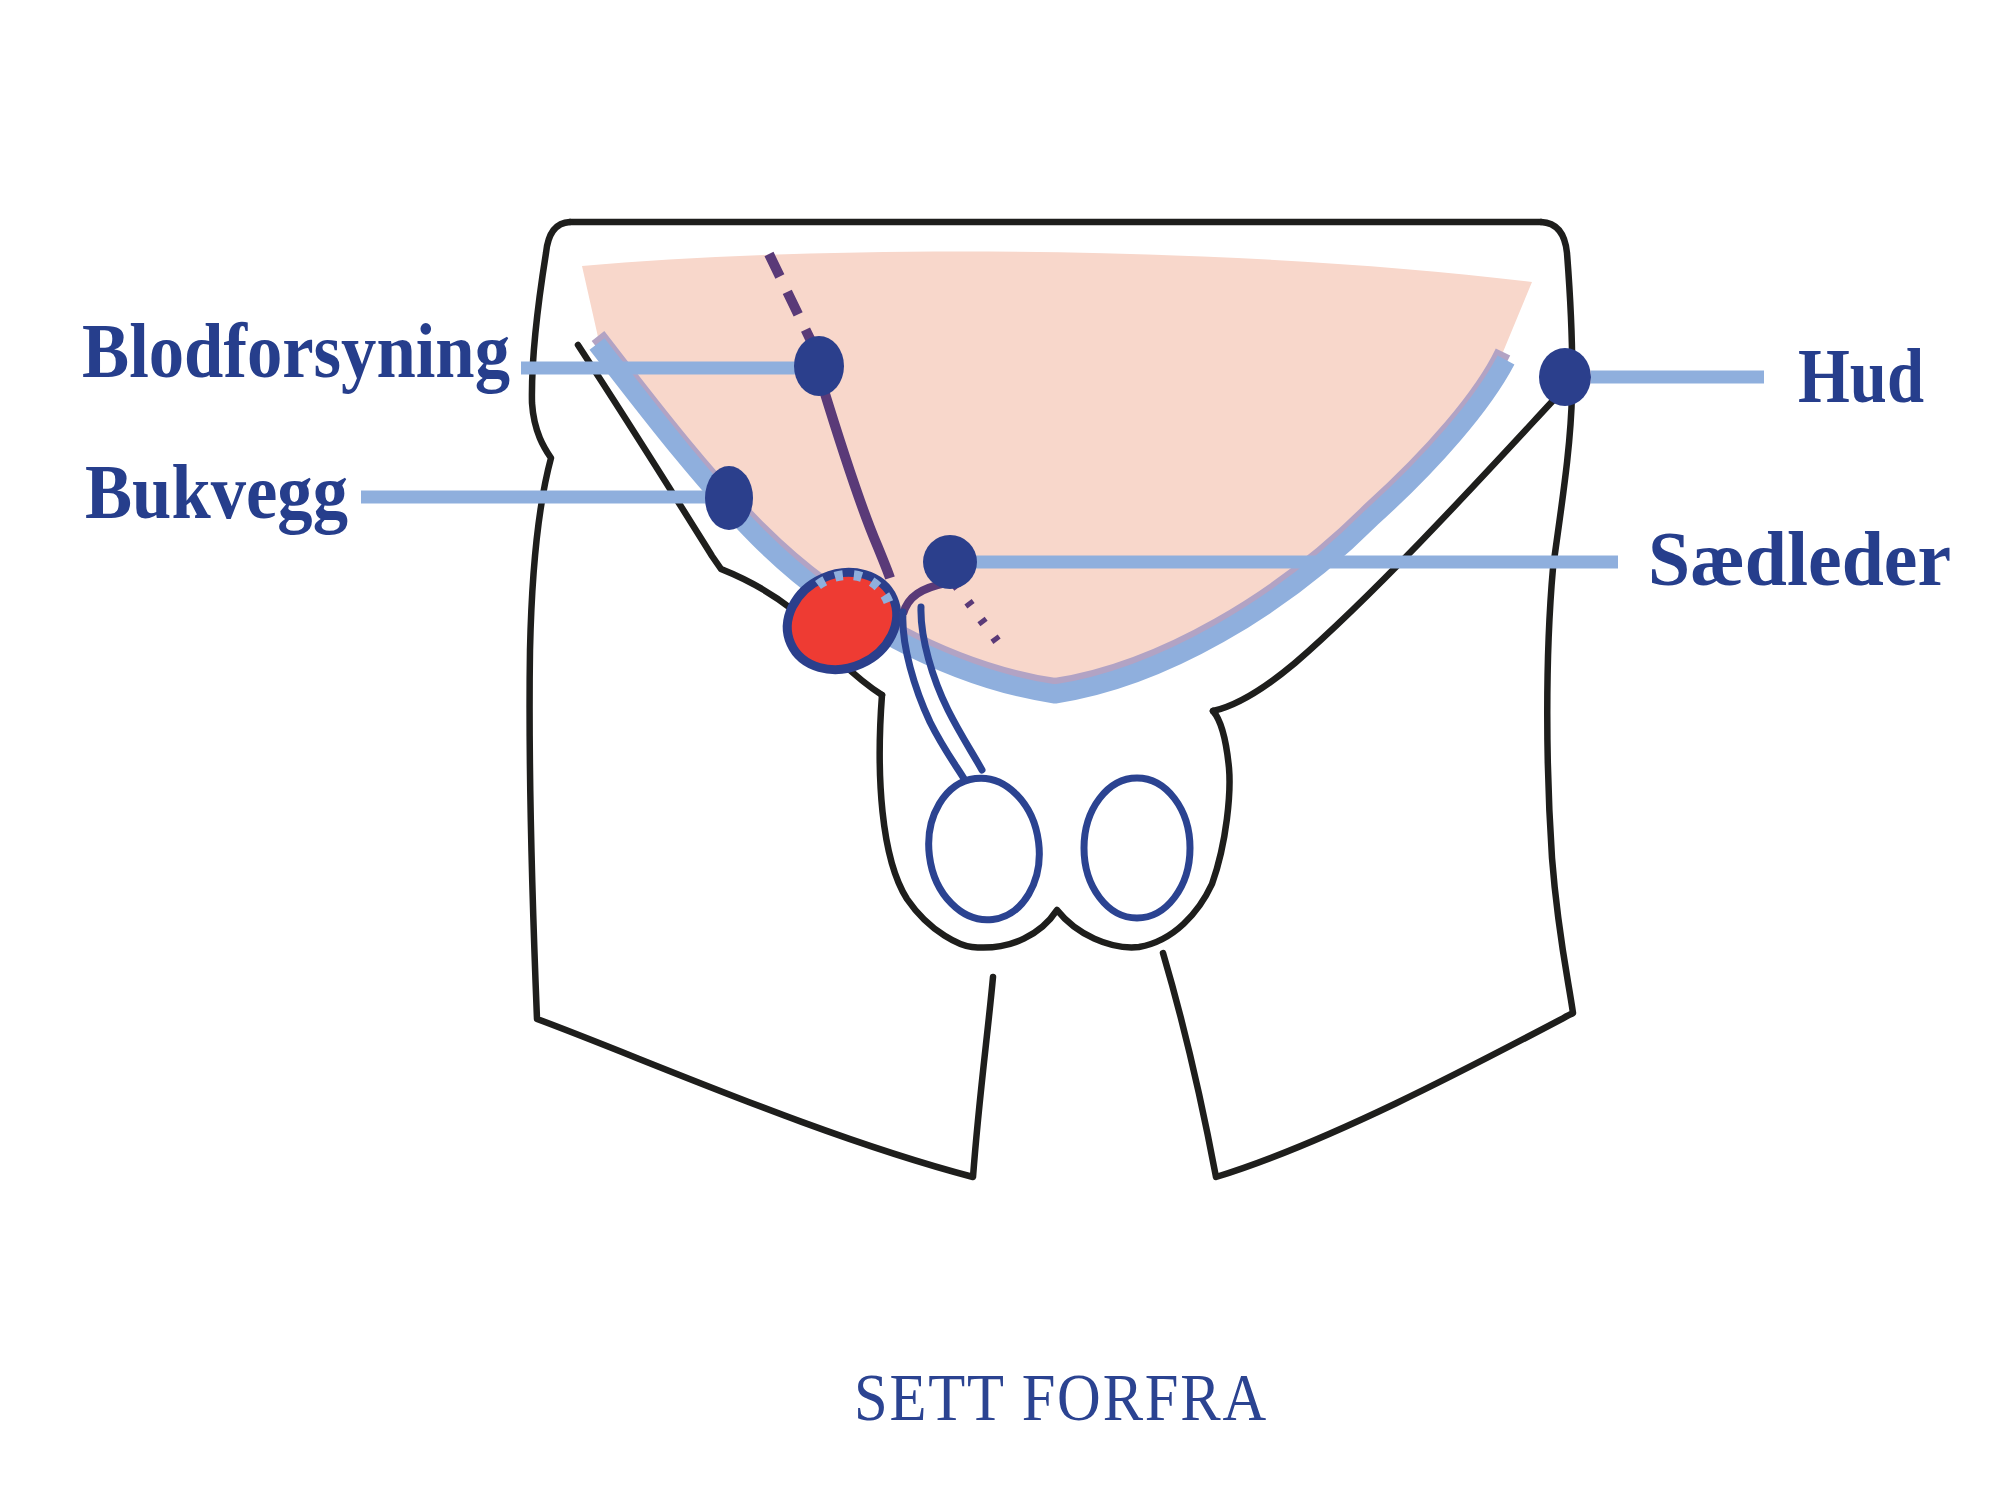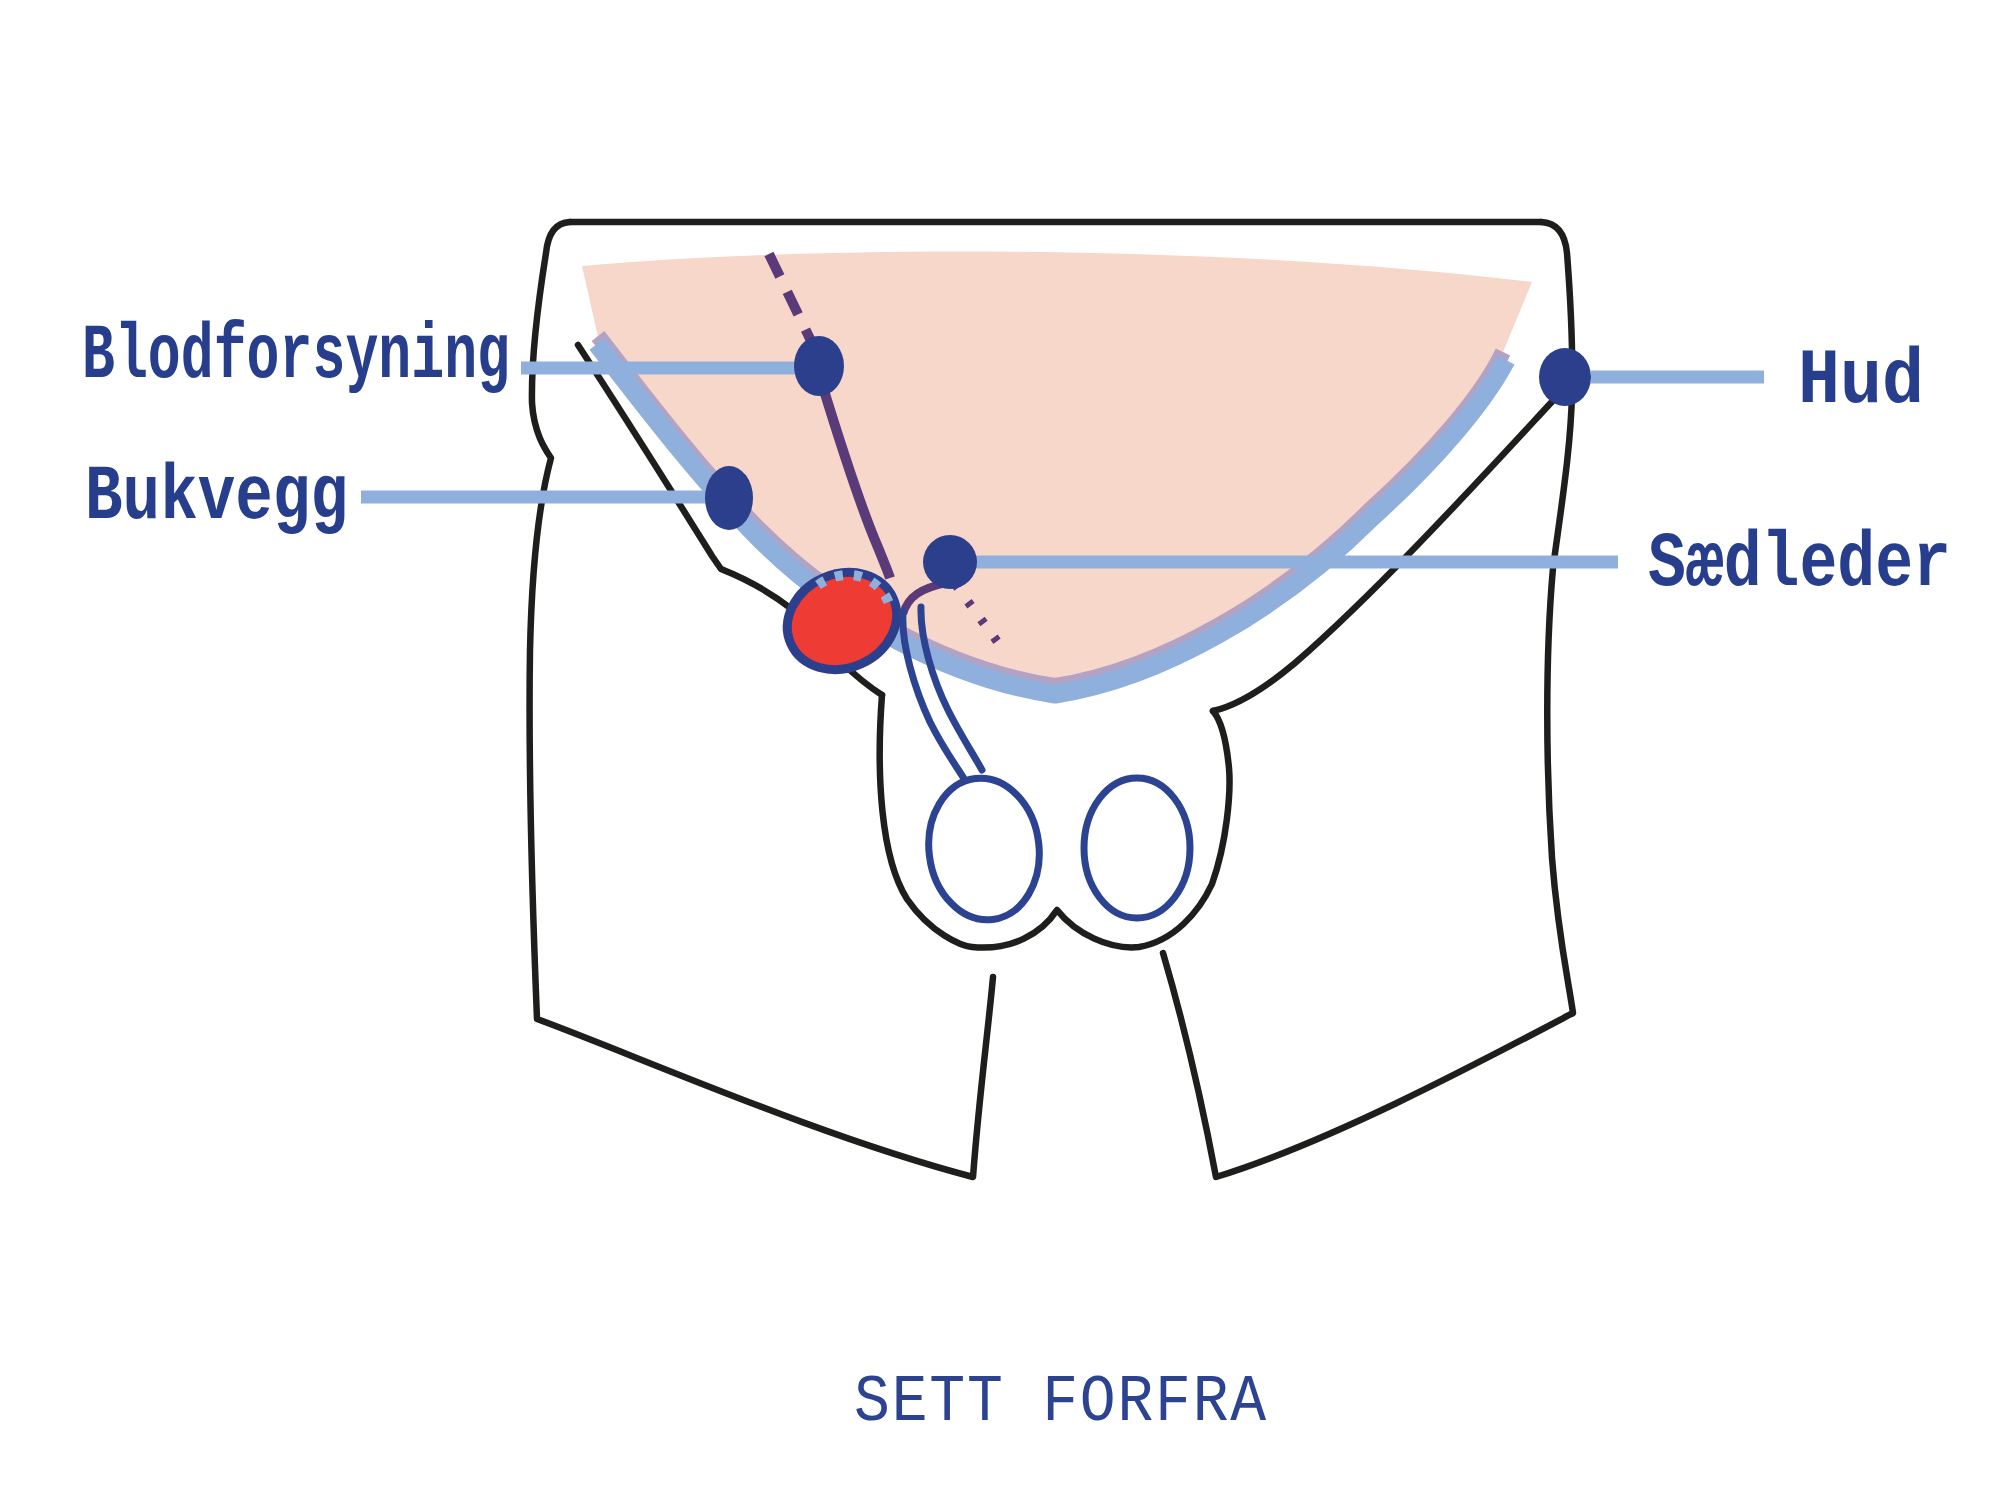--- a/index.html
+++ b/index.html
@@ -1,20 +1,20 @@
 <!DOCTYPE html>
 <html style="--background: #ffffff; --label_text: #263e8c; --caption_color: #2b4391; --leader_line: #8fafdd; --marker: #2b3f8c; --outline: #1e1e1c; --peritoneum_pink: #f8d7cb; --pink_edge: #b2a3c4; --abdominal_wall_blue: #8fafdd; --hernia_red: #ee3b33; --vessel_purple: #5a3a78; --cord_navy: #2b4391;"><head>
 <meta charset="utf-8">
 <style>
   html,body{margin:0;padding:0;background:#ffffff;}
   .canvas{
     position:relative;
     width:2000px;height:1501px;
     background:var(--background,#fff);
-    font-family:Liberation Mono, monospace;
+    font-family:Liberation Serif, serif;
     overflow:hidden;
   }
   svg{display:block;}
   .outline{fill:none;stroke:var(--outline);stroke-width:6.5;stroke-linecap:round;stroke-linejoin:round;}
   .pink{fill:var(--peritoneum_pink);stroke:none;}
   .mauve{fill:none;stroke:var(--pink_edge);stroke-width:16;stroke-linecap:butt;}
   .blueband{fill:none;stroke:var(--abdominal_wall_blue);stroke-width:19;stroke-linecap:butt;}
   .leader{fill:none;stroke:var(--leader_line);stroke-width:13;stroke-linecap:butt;}
   .purple{fill:none;stroke:var(--vessel_purple);stroke-linecap:butt;}
   .navyline{fill:none;stroke:var(--cord_navy);stroke-width:7;stroke-linecap:round;}

